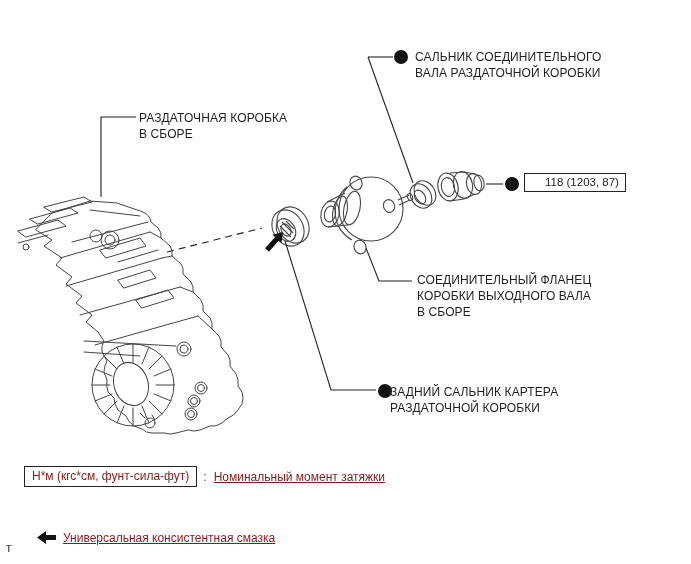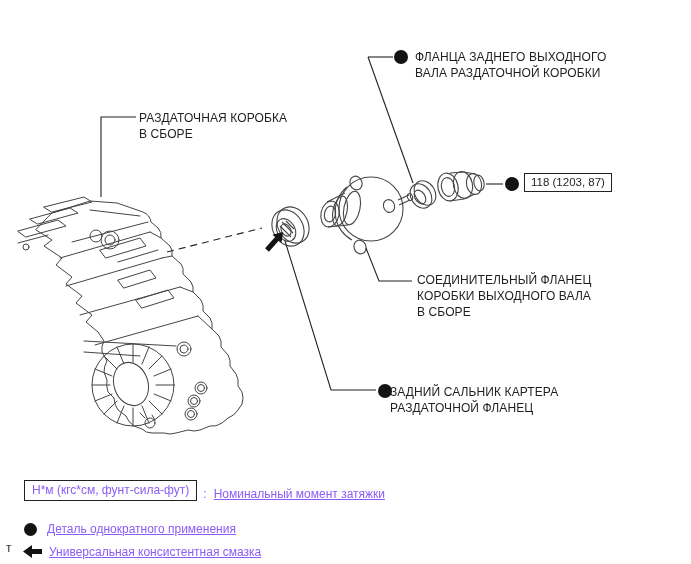--- a/index.html
+++ b/index.html
@@ -4,23 +4,23 @@
 <style>
   html,body{margin:0;padding:0;background:#fff;}
   #stage{
     position:relative;width:691px;height:564px;background:#fff;overflow:hidden;
     font-family:"Liberation Sans", sans-serif;color:#1f1f1f;
   }
   #lineart{position:absolute;left:0;top:0;}
   .lbl{position:absolute;font-size:12px;line-height:16px;letter-spacing:.1px;color:#1f1f1f;white-space:nowrap;}
   .torque-box{
     position:absolute;left:524px;top:173px;border:1.4px solid #222;
-    padding:1px 6px 2px 6px;font-size:11.5px;line-height:14px;background:#fff;
+    padding:1px 6px 2px 20px;font-size:11.5px;line-height:14px;background:#fff;
   }
-  .legend-row{position:absolute;display:flex;align-items:flex-end;font-size:12px;color:#8b5cf6;white-space:nowrap;margin-top:14px;}
+  .legend-row{position:absolute;display:flex;align-items:center;font-size:12px;color:#7f1d1d;white-space:nowrap;}
   .units-box{border:1.4px solid #222;padding:2px 7px 3px 7px;font-size:12px;background:#fff;}
   .sep{margin:0 7px 0 6px;}
   .legend-dot{width:13px;height:13px;border-radius:50%;background:#131313;display:inline-block;margin-right:10px;flex:0 0 auto;}
   .legend-text{display:inline-block;text-decoration:underline;}
   .corner-mark{position:absolute;left:6px;top:541px;font-size:12px;color:#333;}
   .arrow-wrap{margin-right:7px;display:inline-flex;align-items:center;flex:0 0 auto;}
 </style>
 </head>
 <body>
 
@@ -163,49 +163,45 @@
     <circle cx="512" cy="184" r="7" fill="#131313"></circle>
     <circle cx="385" cy="391" r="7" fill="#131313"></circle>
   </svg>
 
   <div class="lbl" style="left:139px;top:110px">
     <div>РАЗДАТОЧНАЯ КОРОБКА</div>
     <div>В СБОРЕ</div>
   </div>
 
   <div class="lbl" style="left:415px;top:49px">
-    <div>ФЛАНЦА ЗАДНЕГО ВЫХОДНОГО</div>
+    <div>САЛЬНИК СОЕДИНИТЕЛЬНОГО</div>
     <div>ВАЛА РАЗДАТОЧНОЙ КОРОБКИ</div>
   </div>
 
   <div class="torque-box">118 (1203, 87)</div>
 
   <div class="lbl" style="left:417px;top:272px">
     <div>СОЕДИНИТЕЛЬНЫЙ ФЛАНЕЦ</div>
     <div>КОРОБКИ ВЫХОДНОГО ВАЛА</div>
     <div>В СБОРЕ</div>
   </div>
 
   <div class="lbl" style="left:390px;top:384px">
     <div>ЗАДНИЙ САЛЬНИК КАРТЕРА</div>
-    <div>РАЗДАТОЧНОЙ ФЛАНЕЦ</div>
+    <div>РАЗДАТОЧНОЙ КОРОБКИ</div>
   </div>
 
   <div class="legend-row" style="left:24px;top:466px">
     <span class="units-box">Н*м (кгс*см, фунт-сила-фут)</span>
     <span class="sep">:</span>
     <span class="legend-text">Номинальный момент затяжки</span>
   </div>
 
-  <div class="legend-row" style="left:24px;top:508px">
-    <span class="legend-dot"></span>
-    <span class="legend-text">Деталь однократного применения</span>
-  </div>
-
-  <div class="legend-row" style="left:23px;top:530px">
+
+  <div class="legend-row" style="left:37px;top:530px">
     <span class="arrow-wrap">
       <svg width="19" height="15" viewBox="0 0 19 15">
           <path d="M0,7.5 L9,1 L9,5 L19,5 L19,10 L9,10 L9,14 Z" fill="#131313"></path>
         </svg>
     </span>
     <span class="legend-text">Универсальная консистентная смазка</span>
   </div>
 
   <div class="corner-mark">т</div>
 </div>

